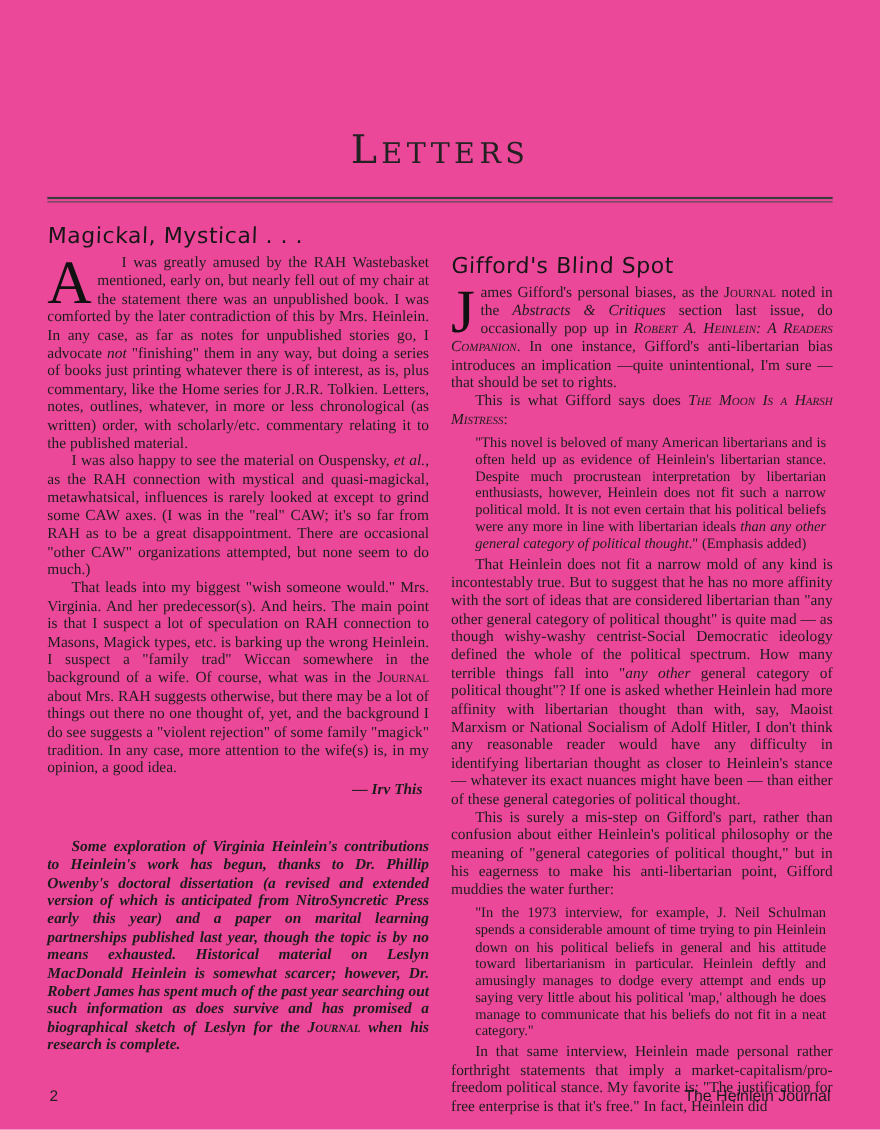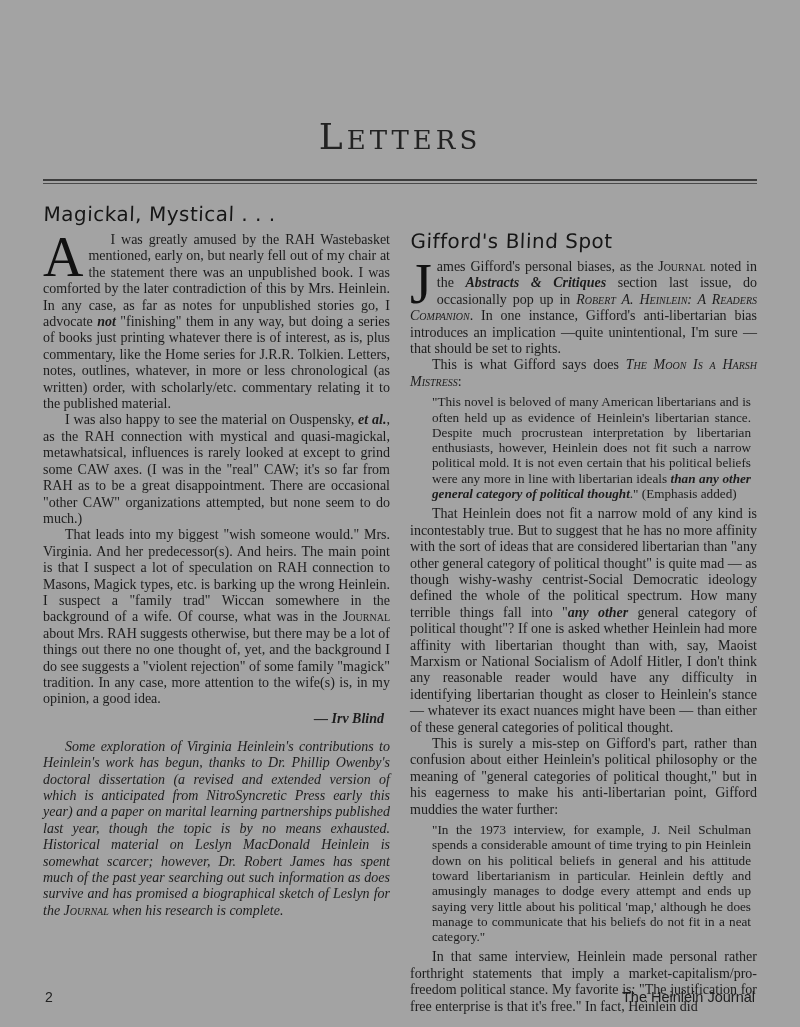--- a/index.html
+++ b/index.html
@@ -4,21 +4,21 @@
 <style>
   html, body {
     margin: 0;
     padding: 0;
     background: #ffffff;
   }
   .page {
     position: relative;
     width: 800px;
     height: 1027px;
-    background: #a3a3a3;
+    background: #ec4899;
     color: #1c1c1c;
     font-family: "Liberation Serif", serif;
     overflow: hidden;
   }
   .masthead {
     margin-top: 116px;
     text-align: center;
   }
   .masthead-title {
     font-family: "DejaVu Serif", serif;
@@ -87,25 +87,25 @@
   .signature {
     font-size: 14px;
     line-height: 17px;
     font-weight: bold;
     font-style: italic;
     text-align: right;
     padding-right: 6px;
     margin: 2px 0 0 0;
   }
   .editor-note {
-    margin-top: 12px;
-    font-weight: normal;
+    margin-top: 36px;
+    font-weight: bold;
     font-style: italic;
   }
-  .seg-i { font-style: italic; font-weight: bold; }
+  .seg-i { font-style: italic; }
   .seg-sc { font-variant: small-caps; }
   .seg-isc { font-style: italic; font-variant: small-caps; }
   .footer {
     position: absolute;
     left: 45px;
     right: 45px;
     bottom: 22px;
     display: flex;
     justify-content: space-between;
     align-items: baseline;
@@ -131,21 +131,21 @@
       <h2 class="section-heading">Magickal, Mystical . . .</h2>
 
       <p class="body-p"><span class="dropcap">A</span></p>
 
       <p class="body-p indent"><span><span>I was greatly amused by the RAH Wastebasket mentioned, early on, but nearly fell out of my chair at the statement there was an unpublished book.  I was comforted by the later contradiction of this by Mrs. Heinlein.  In any case, as far as notes for unpublished stories go, I advocate </span><span class="seg-i">not</span><span> "finishing" them in any way, but doing a series of books just printing whatever there is of interest, as is, plus commentary, like the Home series for J.R.R. Tolkien.  Letters, notes, outlines, whatever, in more or less chronological (as written) order, with scholarly/etc. commentary relating it to the published material.</span></span></p>
 
       <p class="body-p indent"><span><span>I was also happy to see the material on Ouspensky, </span><span class="seg-i">et al.</span><span>, as the RAH connection with mystical and quasi-magickal, metawhatsical, influences is rarely looked at except to grind some CAW axes.  (I was in the "real" CAW; it's so far from RAH as to be a great disappointment.  There are occasional "other CAW" organizations attempted, but none seem to do much.)</span></span></p>
 
       <p class="body-p indent"><span><span>That leads into my biggest "wish someone would."  Mrs. Virginia.  And her predecessor(s).  And heirs.  The main point is that I suspect a lot of speculation on RAH connection to Masons, Magick types, etc. is barking up the wrong Heinlein.  I suspect a "family trad" Wiccan somewhere in the background of a wife.  Of course, what was in the </span><span class="seg-sc">Journal</span><span> about Mrs. RAH suggests otherwise, but there may be a lot of things out there no one thought of, yet, and the background I do see suggests a "violent rejection" of some family "magick" tradition.  In any case, more attention to the wife(s) is, in my opinion, a good idea.</span></span></p>
 
-      <p class="signature">— Irv Blind</p>
+      <p class="signature">— Irv This</p>
 
       <p class="body-p indent editor-note"><span><span>Some exploration of Virginia Heinlein's contributions to Heinlein's work has begun, thanks to Dr. Phillip Owenby's doctoral dissertation (a revised and extended version of which is anticipated from NitroSyncretic Press early this year) and a paper on marital learning partnerships published last year, though the topic is by no means exhausted.  Historical material on Leslyn MacDonald Heinlein is somewhat scarcer; however, Dr. Robert James has spent much of the past year searching out such information as does survive and has promised a biographical sketch of Leslyn for the </span><span class="seg-sc">Journal</span><span> when his research is complete.</span></span></p>
     </div>
 
     <div class="col col-right">
       <h2 class="section-heading">Gifford's Blind Spot</h2>
 
       <p class="body-p"><span class="dropcap">J</span><span><span>ames Gifford's personal biases, as the </span><span class="seg-sc">Journal</span><span> noted in the </span><span class="seg-i">Abstracts &amp; Critiques</span><span> section last issue, do occasionally pop up in </span><span class="seg-isc">Robert A. Heinlein: A Readers Companion</span><span>.  In one instance, Gifford's anti-libertarian bias introduces an implication  —quite unintentional, I'm sure — that should be set to rights.</span></span></p>
 
       <p class="body-p indent"><span><span>This is what Gifford says does </span><span class="seg-isc">The Moon Is a Harsh Mistress</span><span>:</span></span></p>

